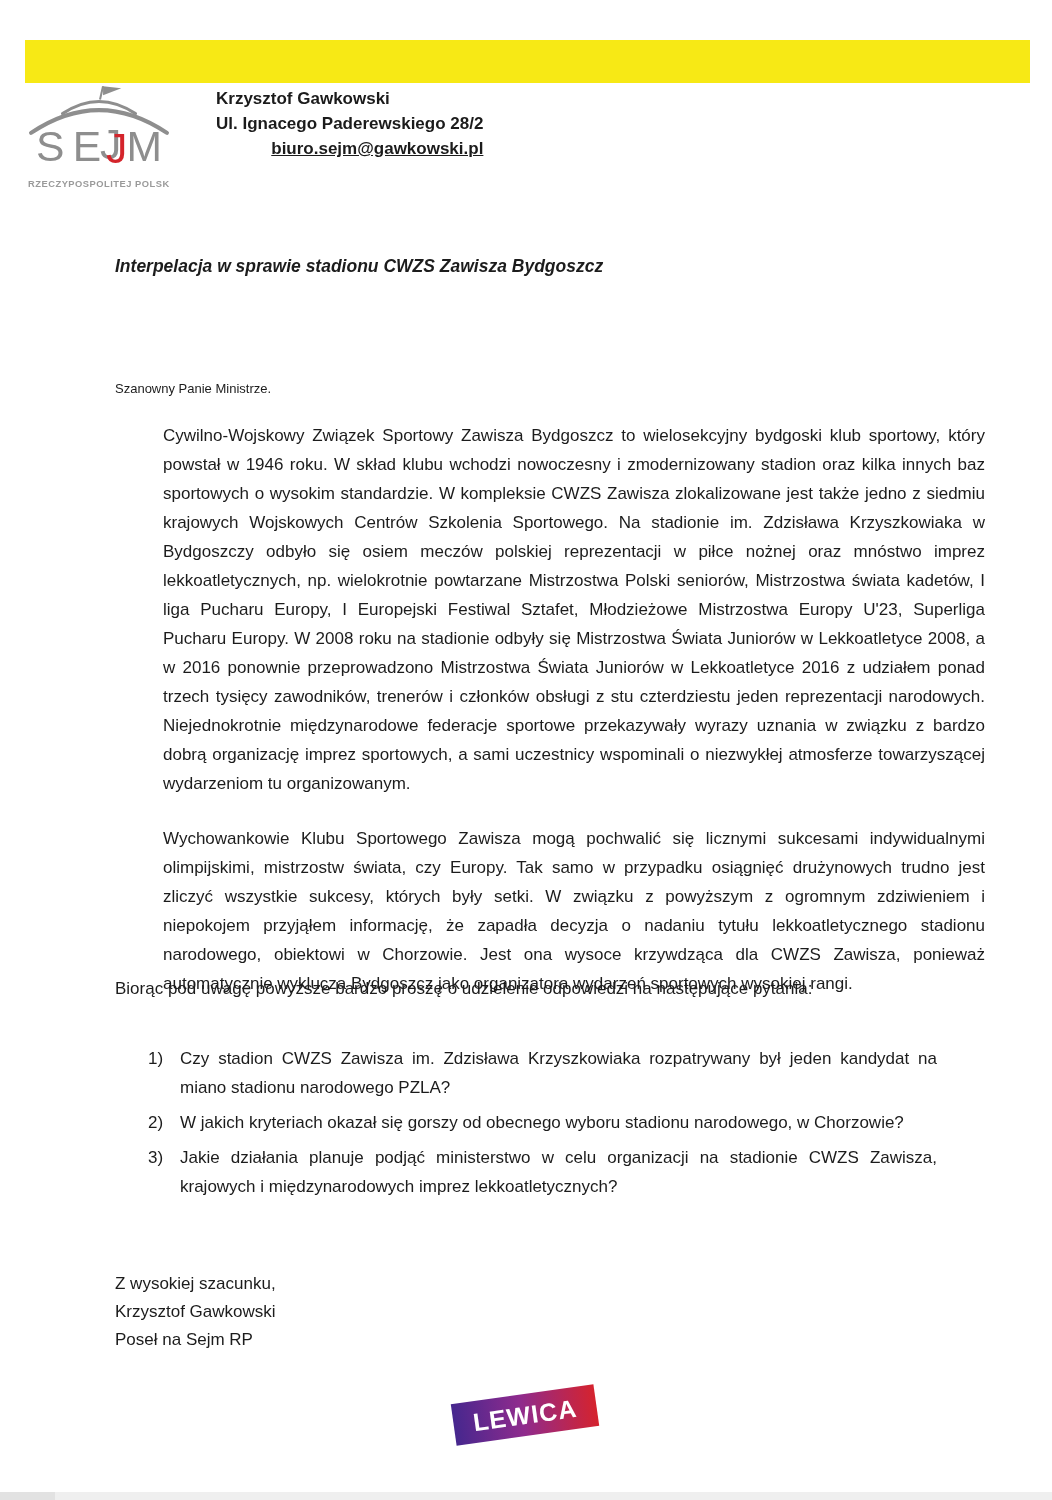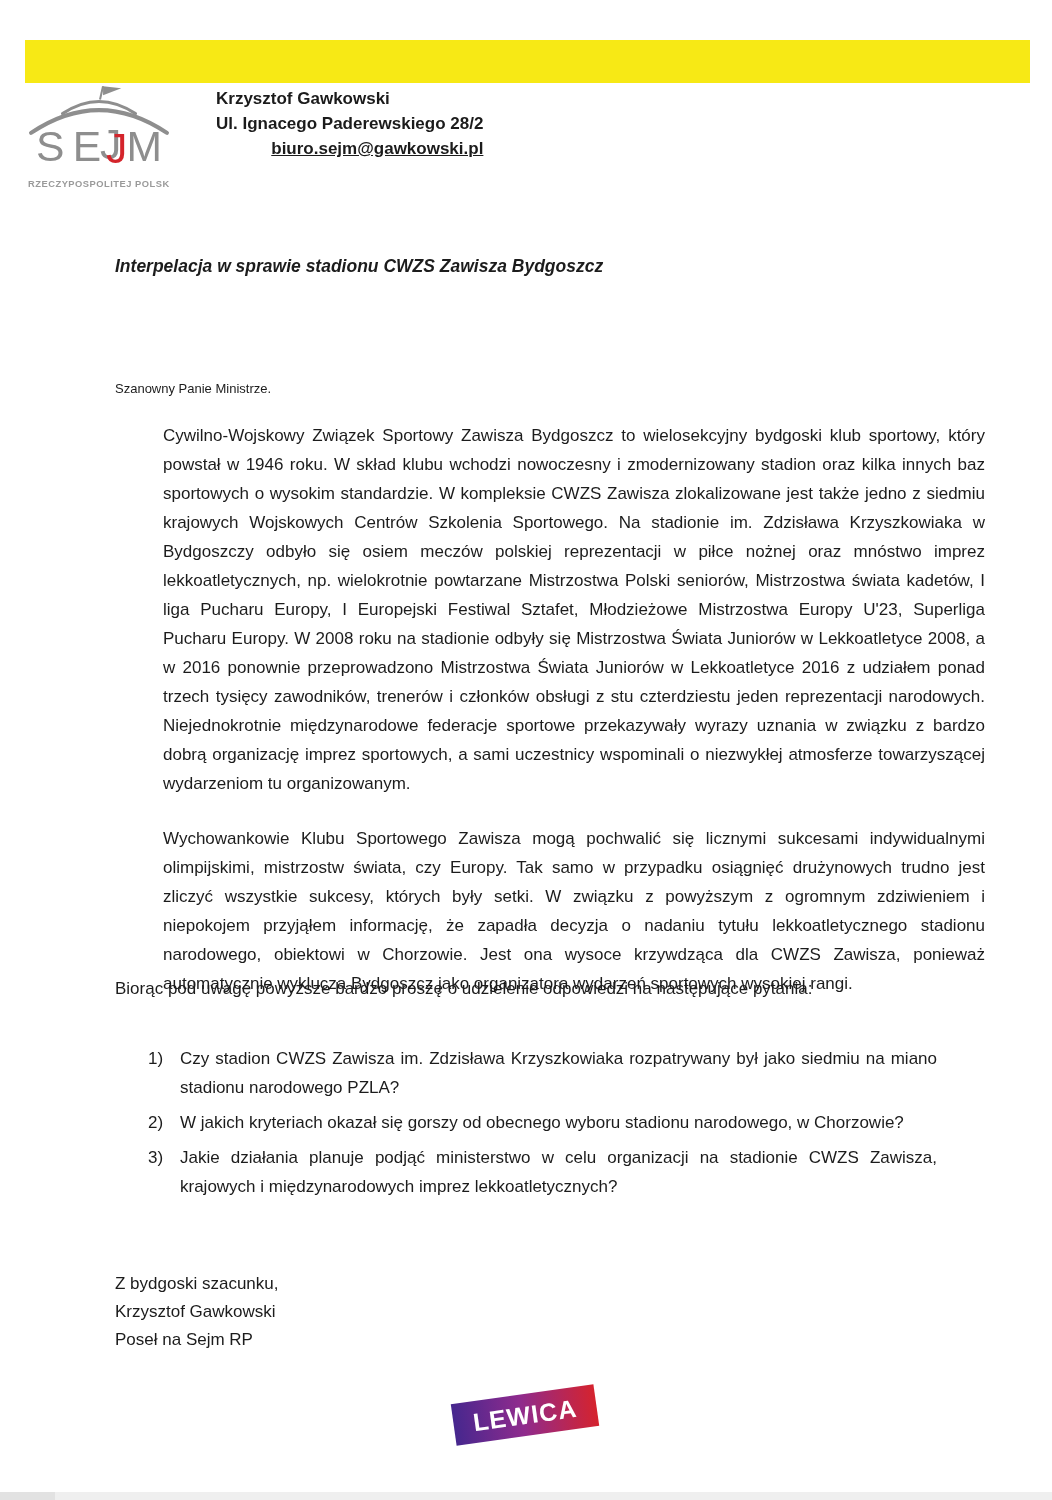--- a/index.html
+++ b/index.html
@@ -157,34 +157,34 @@
 
   <p class="para para-1">Cywilno-Wojskowy Związek Sportowy Zawisza Bydgoszcz to wielosekcyjny bydgoski klub sportowy, który powstał w 1946 roku. W skład klubu wchodzi nowoczesny i zmodernizowany  stadion oraz kilka innych baz sportowych o wysokim standardzie. W kompleksie CWZS Zawisza zlokalizowane jest także jedno z siedmiu krajowych Wojskowych Centrów Szkolenia Sportowego. Na stadionie im. Zdzisława Krzyszkowiaka w Bydgoszczy odbyło się osiem meczów polskiej reprezentacji w piłce nożnej oraz mnóstwo imprez lekkoatletycznych, np. wielokrotnie powtarzane Mistrzostwa Polski seniorów, Mistrzostwa świata kadetów, I liga Pucharu Europy, I Europejski Festiwal Sztafet, Młodzieżowe Mistrzostwa Europy U'23, Superliga Pucharu Europy.  W 2008 roku na stadionie odbyły się Mistrzostwa Świata Juniorów w Lekkoatletyce 2008, a w 2016 ponownie przeprowadzono Mistrzostwa Świata Juniorów w Lekkoatletyce 2016 z udziałem ponad trzech tysięcy zawodników, trenerów i członków obsługi z stu czterdziestu jeden reprezentacji narodowych. Niejednokrotnie międzynarodowe federacje sportowe przekazywały wyrazy uznania w związku z bardzo dobrą organizację imprez sportowych, a sami uczestnicy wspominali o niezwykłej atmosferze towarzyszącej wydarzeniom tu organizowanym.</p>
 
   <p class="para para-2">Wychowankowie Klubu Sportowego Zawisza mogą pochwalić się licznymi sukcesami indywidualnymi olimpijskimi, mistrzostw świata, czy Europy. Tak samo w przypadku osiągnięć drużynowych trudno jest zliczyć wszystkie sukcesy, których były setki. W związku z powyższym z ogromnym zdziwieniem i niepokojem przyjąłem informację, że zapadła decyzja o nadaniu tytułu lekkoatletycznego stadionu narodowego, obiektowi w Chorzowie.  Jest ona wysoce krzywdząca dla CWZS Zawisza, ponieważ automatycznie wyklucza Bydgoszcz jako organizatora wydarzeń sportowych wysokiej rangi.</p>
 
   <div class="intro">Biorąc pod uwagę powyższe bardzo proszę o udzielenie odpowiedzi na następujące pytania:</div>
 
   <ol class="questions">
     <li>
       <span class="q-num">1)</span>
-      <span class="q-text">Czy stadion CWZS Zawisza im. Zdzisława Krzyszkowiaka rozpatrywany był jako siedmiu na miano stadionu narodowego PZLA?</span>
+      <span class="q-text">Czy stadion CWZS Zawisza im. Zdzisława Krzyszkowiaka rozpatrywany był jeden kandydat na miano stadionu narodowego PZLA?</span>
     </li>
     <li>
       <span class="q-num">2)</span>
       <span class="q-text">W jakich kryteriach okazał się gorszy od obecnego wyboru stadionu narodowego, w Chorzowie?</span>
     </li>
     <li>
       <span class="q-num">3)</span>
       <span class="q-text">Jakie działania planuje podjąć ministerstwo w celu organizacji na stadionie CWZS Zawisza, krajowych i międzynarodowych imprez lekkoatletycznych?</span>
     </li>
   </ol>
 
   <div class="closing">
-    <div>Z bydgoski szacunku,</div>
+    <div>Z wysokiej szacunku,</div>
     <div>Krzysztof Gawkowski</div>
     <div>Poseł na Sejm RP</div>
   </div>
 
   <div class="lewica-logo">
     <span>LEWICA</span>
   </div>
 
   <div class="bottom-strip">
     <div class="corner"></div>

